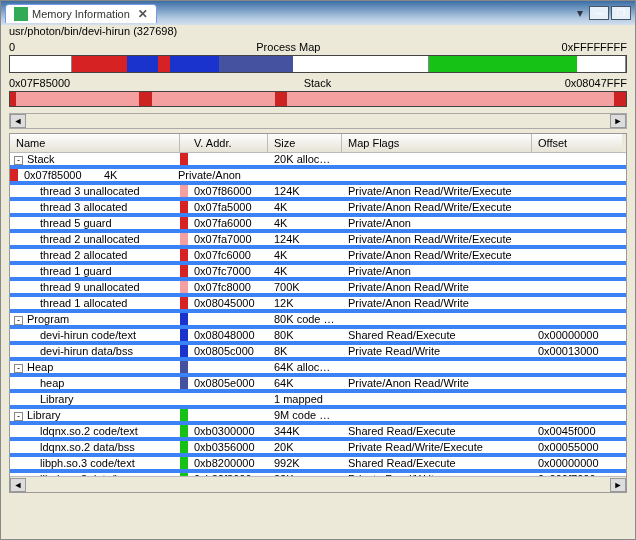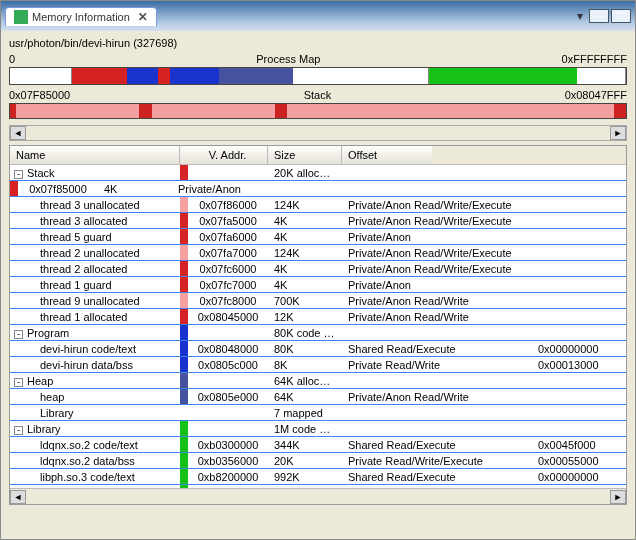--- a/index.html
+++ b/index.html
@@ -6,21 +6,21 @@
   body {
     font-family: Tahoma, Arial, sans-serif;
     font-size: 11px;
     background: #ece9d8;
     width: 636px;
     height: 540px;
     overflow: hidden;
     border: 1px solid #888;
   }
   .titlebar {
-    height: 30px;
+    height: 24px;
     background: linear-gradient(to bottom, #3b6ea5, #b0c8e0 70%, #d4e0ef);
     display: flex;
     align-items: center;
     padding: 0 4px;
     color: #fff;
   }
   .tab {
     background: #fff;
     color: #333;
     border-radius: 4px 4px 0 0;
@@ -40,21 +40,21 @@
   .spacer { flex: 1; }
   .winbtns { display: flex; gap: 2px; align-items: center; }
   .winbtn {
     width: 20px; height: 14px;
     border: 1px solid #456;
     background: #e8f0fa;
     display: flex; align-items: center; justify-content: center;
     font-size: 9px;
   }
   .menu-dd { color: #334; font-size: 12px; margin-right: 6px; }
-  .content { padding: 6px 8px 8px 8px; }
+  .content { padding: 0 8px 8px 8px; }
   .path { color: #000; margin-bottom: 4px; }
   .maprow {
     display: flex; justify-content: space-between; font-size: 11px; margin-bottom: 2px;
   }
   .mapbar {
     height: 18px; border: 1px solid #444; display: flex; margin-bottom: 4px;
     background: #fff;
   }
   .seg { height: 100%; }
   .seg-white { background: #fff; border-right: 1px solid #888; }
@@ -86,28 +86,28 @@
   }
   .thead {
     display: flex; background: #ece9d8; border-bottom: 1px solid #bbb;
   }
   .th {
     padding: 3px 6px; border-right: 1px solid #bbb; font-weight: normal;
     color: #000; background: linear-gradient(#fdfdfd,#e6e3d6);
   }
   .c-name { width: 170px; }
   .c-color { width: 8px; padding:0; border-right:none; }
-  .c-addr { width: 80px; text-align: center; }
+  .c-addr { width: 80px; }
   .c-size { width: 74px; }
   .c-flags { width: 190px; }
   .c-offset { width: 90px; border-right:none; }
   .tbody { overflow-y: auto; flex: 1; }
   .tr {
     display: flex; height: 16px; align-items: center;
-    border-bottom: 1px solid #3b82f6;
+    border-bottom: 4px solid #3b82f6;
   }
   .td { padding: 0 6px; overflow: hidden; white-space: nowrap; text-overflow: ellipsis; }
   .cell-color { width: 8px; height: 100%; padding:0; }
   .toggle {
     display: inline-block; width: 9px; height: 9px; border: 1px solid #888;
     text-align: center; line-height: 7px; font-size: 9px; margin-right: 4px;
     color: #000;
   }
   .indent1 { padding-left: 30px !important; }
   .indent0 { padding-left: 4px !important; }
@@ -174,20 +174,21 @@
     <div class="sbtn">◄</div>
     <div class="sbtn">►</div>
   </div>
 
   <div class="table-wrap">
     <div class="thead">
       <div class="th c-name">Name</div>
       <div class="th c-color"></div>
       <div class="th c-addr">V. Addr.</div>
       <div class="th c-size">Size</div>
+      <div class="th c-flags">Map Flags</div>
       <div class="th c-offset">Offset</div>
     </div>
     <div class="tbody" id="tbody">
         <div class="tr">
           <div class="td c-name indent0"><span class="toggle">-</span><span>Stack</span></div>
           <div class="cell-color" style="background: rgb(214, 34, 34);"></div>
           <div class="td c-addr"></div>
           <div class="td c-size">20K allocat...</div>
           <div class="td c-flags"></div>
           <div class="td c-offset"></div>
@@ -300,29 +301,29 @@
           <div class="cell-color" style="background: rgb(68, 82, 160);"></div>
           <div class="td c-addr">0x0805e000</div>
           <div class="td c-size">64K</div>
           <div class="td c-flags">Private/Anon Read/Write</div>
           <div class="td c-offset"></div>
         </div>
         <div class="tr">
           <div class="td c-name indent1"><span>Library</span></div>
           <div class="cell-color" style="background: transparent;"></div>
           <div class="td c-addr"></div>
-          <div class="td c-size">7 mapped</div>
+          <div class="td c-size">1 mapped</div>
           <div class="td c-flags"></div>
           <div class="td c-offset"></div>
         </div>
         <div class="tr">
           <div class="td c-name indent0"><span class="toggle">-</span><span>Library</span></div>
           <div class="cell-color" style="background: rgb(23, 194, 23);"></div>
           <div class="td c-addr"></div>
-          <div class="td c-size">1M code 56...</div>
+          <div class="td c-size">9M code 56...</div>
           <div class="td c-flags"></div>
           <div class="td c-offset"></div>
         </div>
         <div class="tr">
           <div class="td c-name indent1"><span>ldqnx.so.2 code/text</span></div>
           <div class="cell-color" style="background: rgb(23, 194, 23);"></div>
           <div class="td c-addr">0xb0300000</div>
           <div class="td c-size">344K</div>
           <div class="td c-flags">Shared Read/Execute</div>
           <div class="td c-offset">0x0045f000</div>

